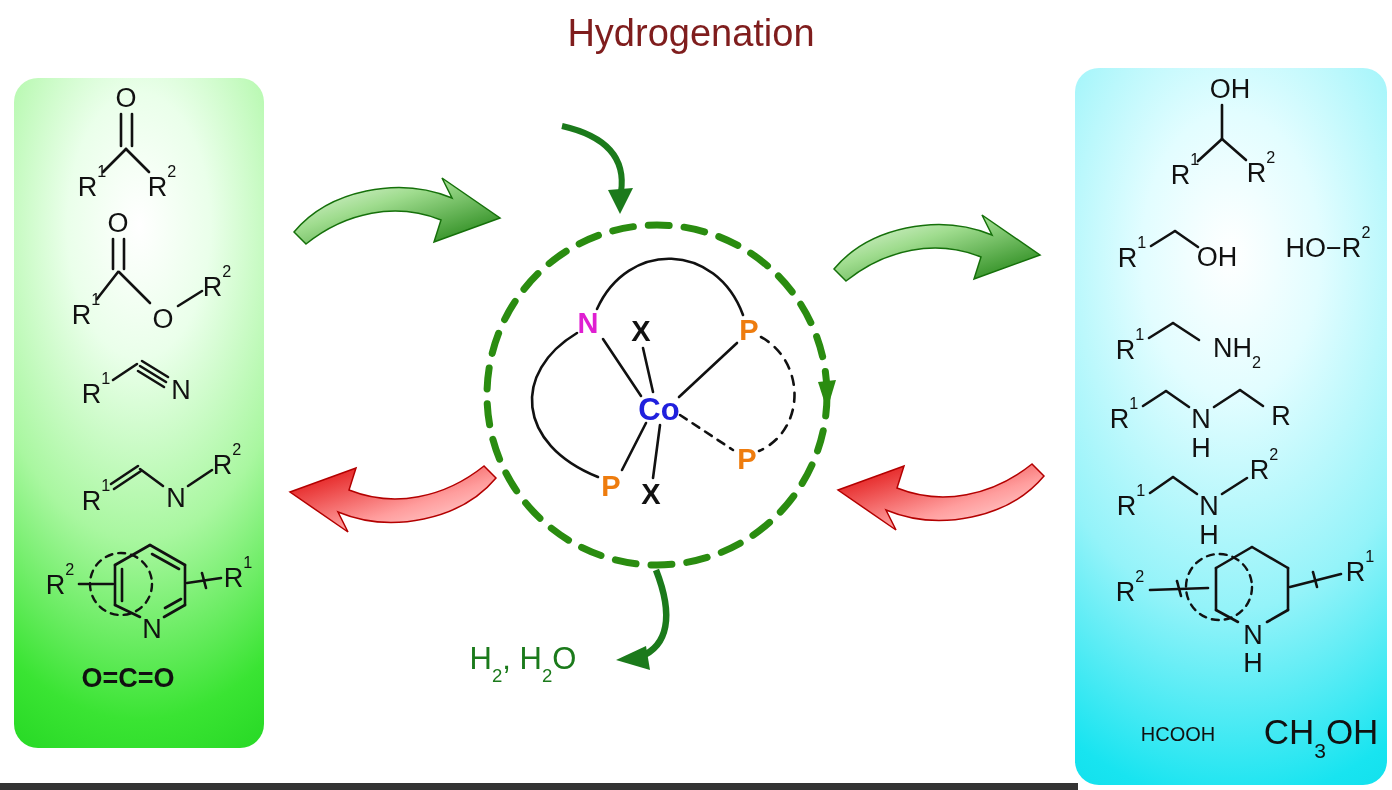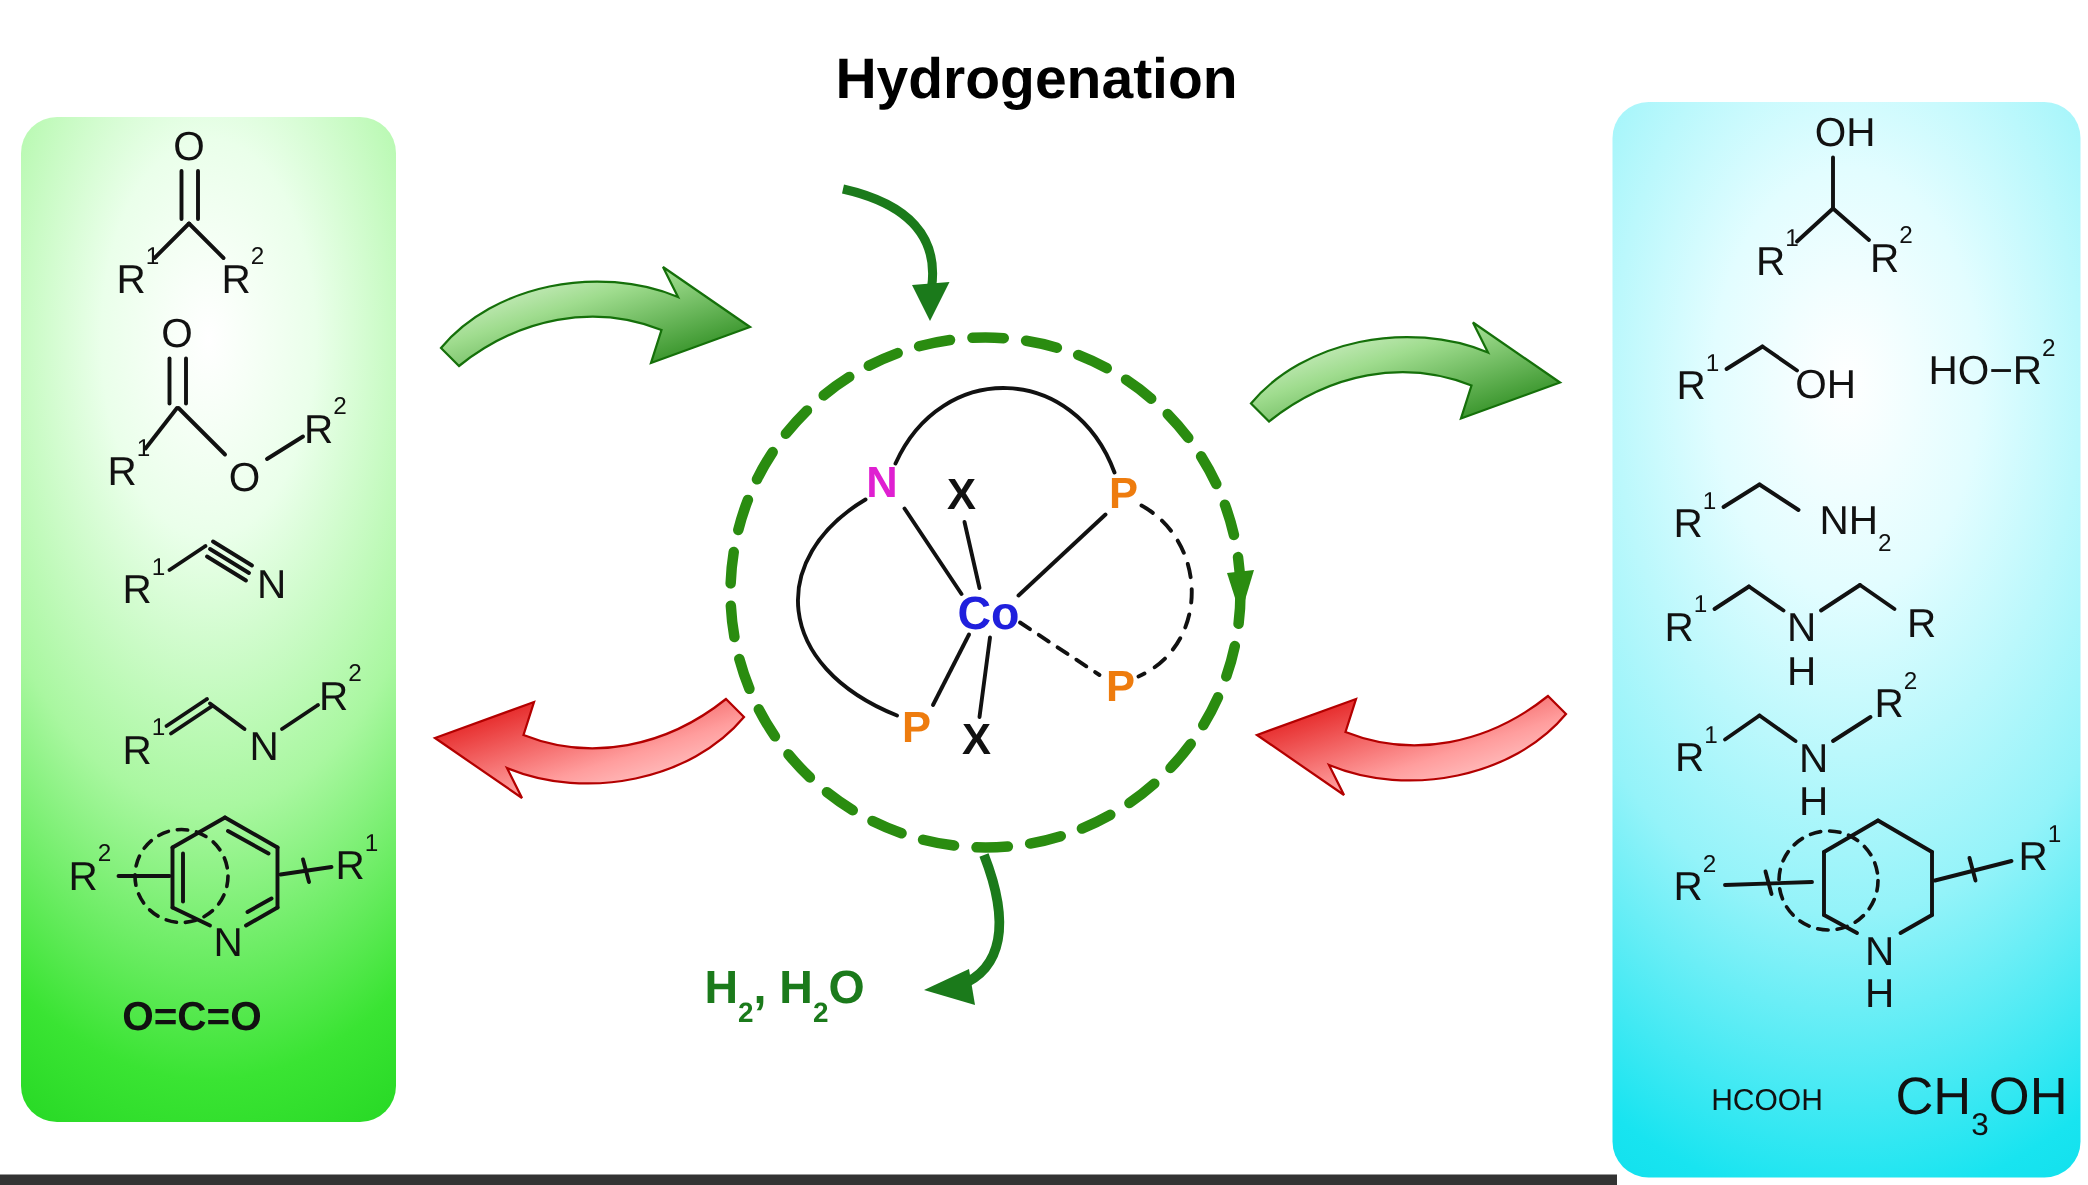--- a/index.html
+++ b/index.html
@@ -18,23 +18,23 @@
     background:radial-gradient(ellipse 130% 90% at 50% 26%,
       #ffffff 0%, #e2fdff 22%, #94f3f9 55%, #18e4f0 85%, #0adbe8 100%);
   }
   svg.layer{position:absolute;left:0;top:0;}
   .lbl{
     position:absolute;transform:translate(-50%,-50%);
     font-size:27px;font-weight:400;color:#111;white-space:nowrap;line-height:1;
   }
   .lbl sup{font-size:60%;position:relative;top:-0.55em;}
   .lbl sub{font-size:60%;position:relative;top:0.30em;}
-  .title-top{font-size:38px;font-weight:bold;color:#000000;margin-top:20px;}
+  .title-top{font-size:38px;font-weight:normal;color:#7f1d1d;}
   .conditions{font-size:29px;font-weight:bold;color:#3cb91f;}
-  .byproducts{font-size:31px;font-weight:bold;color:#1b7a1b;}
+  .byproducts{font-size:31px;font-weight:normal;color:#1b7a1b;}
   .title-bottom{font-size:36px;font-weight:bold;color:#e60000;}
   .cat{font-size:29px;font-weight:bold;}
   .metal{font-size:31px;font-weight:bold;color:#2020dd;}
   .n-donor{color:#df1fd1;}
   .p-donor{color:#ee7c0e;}
   .x-lig{color:#111;}
   .bold-chem{font-weight:bold;text-align:center;}
   #bottom-strip{position:absolute;left:0;top:783px;width:1078px;height:7px;background:#333;}
 </style>
 </head>

